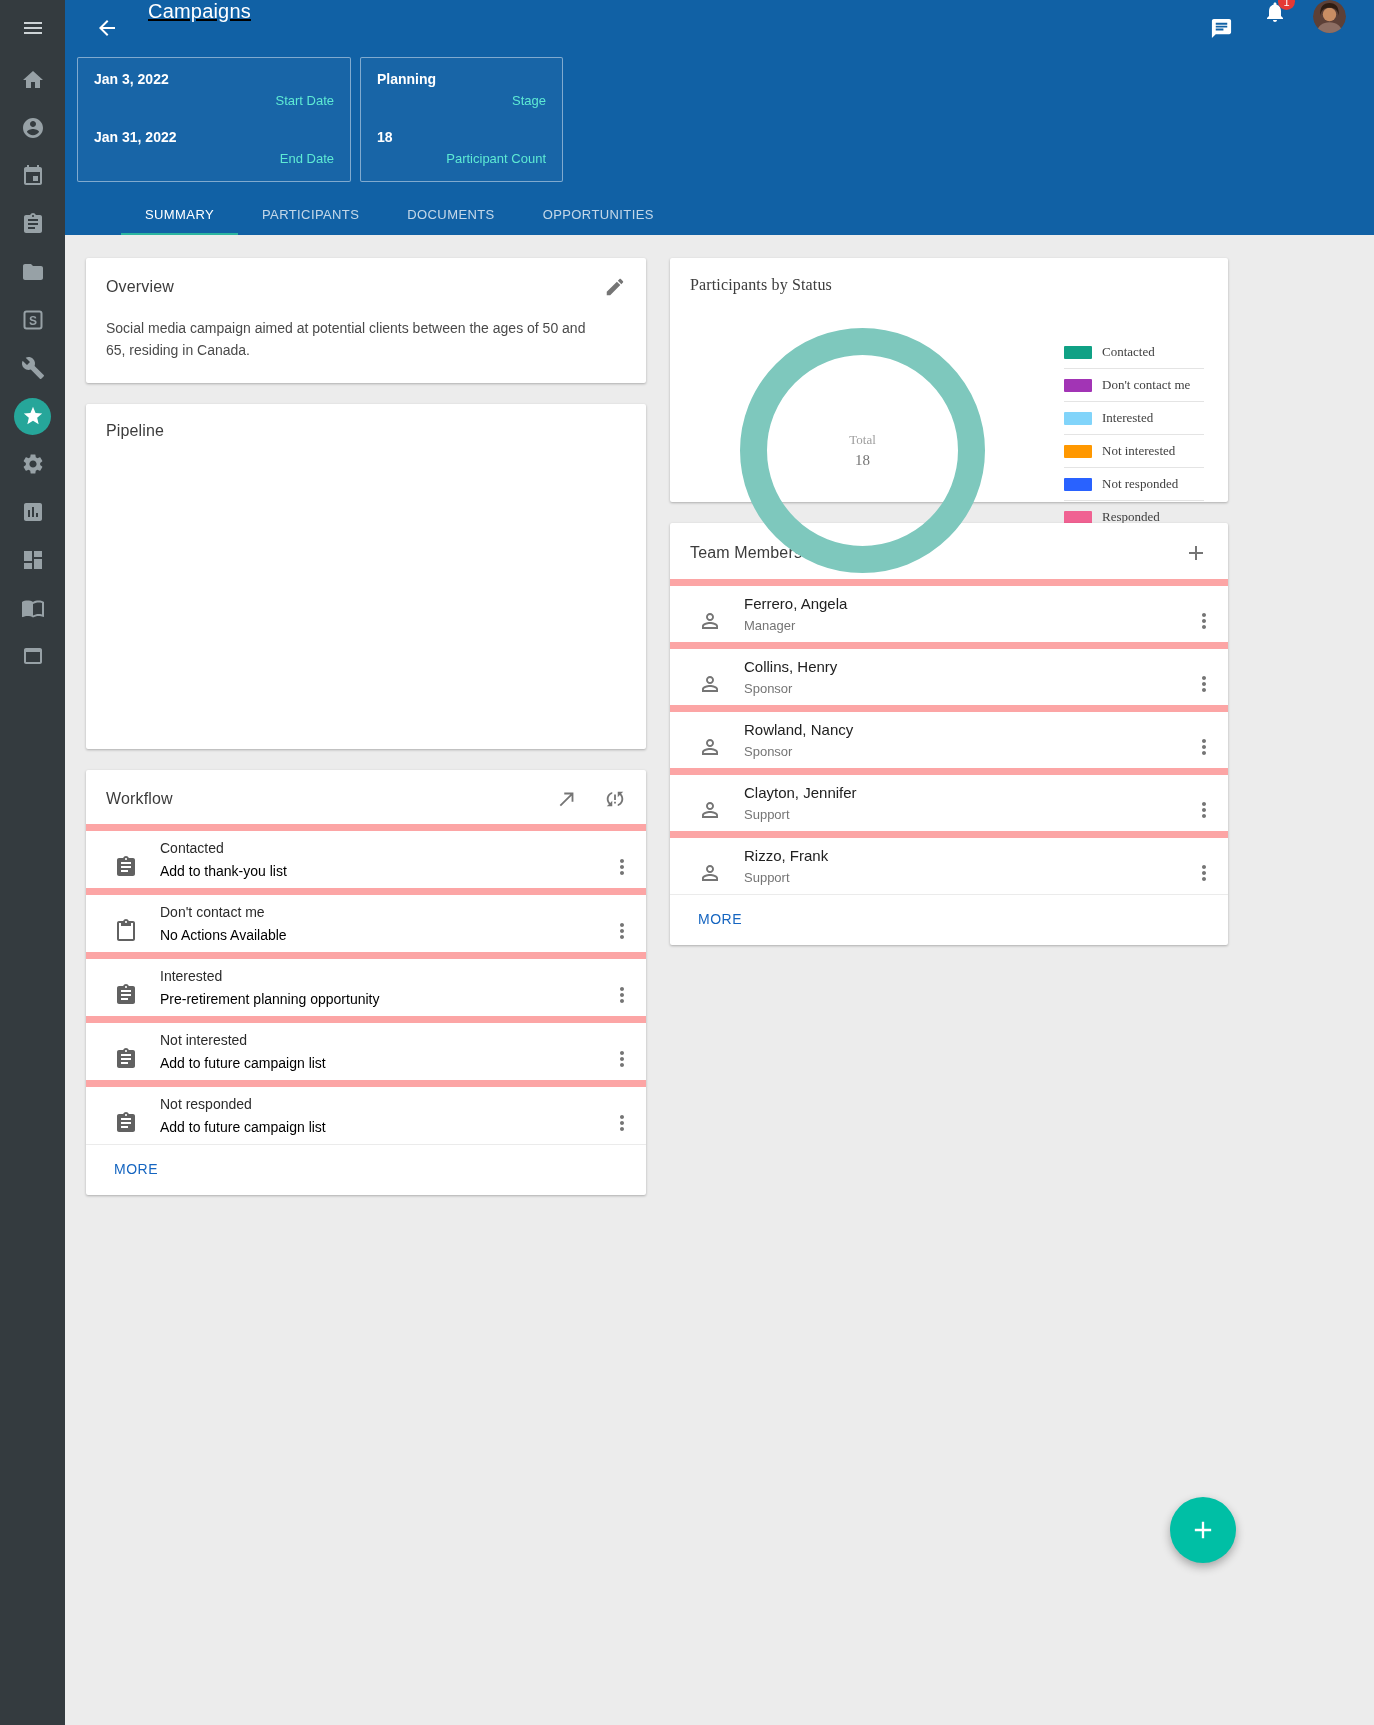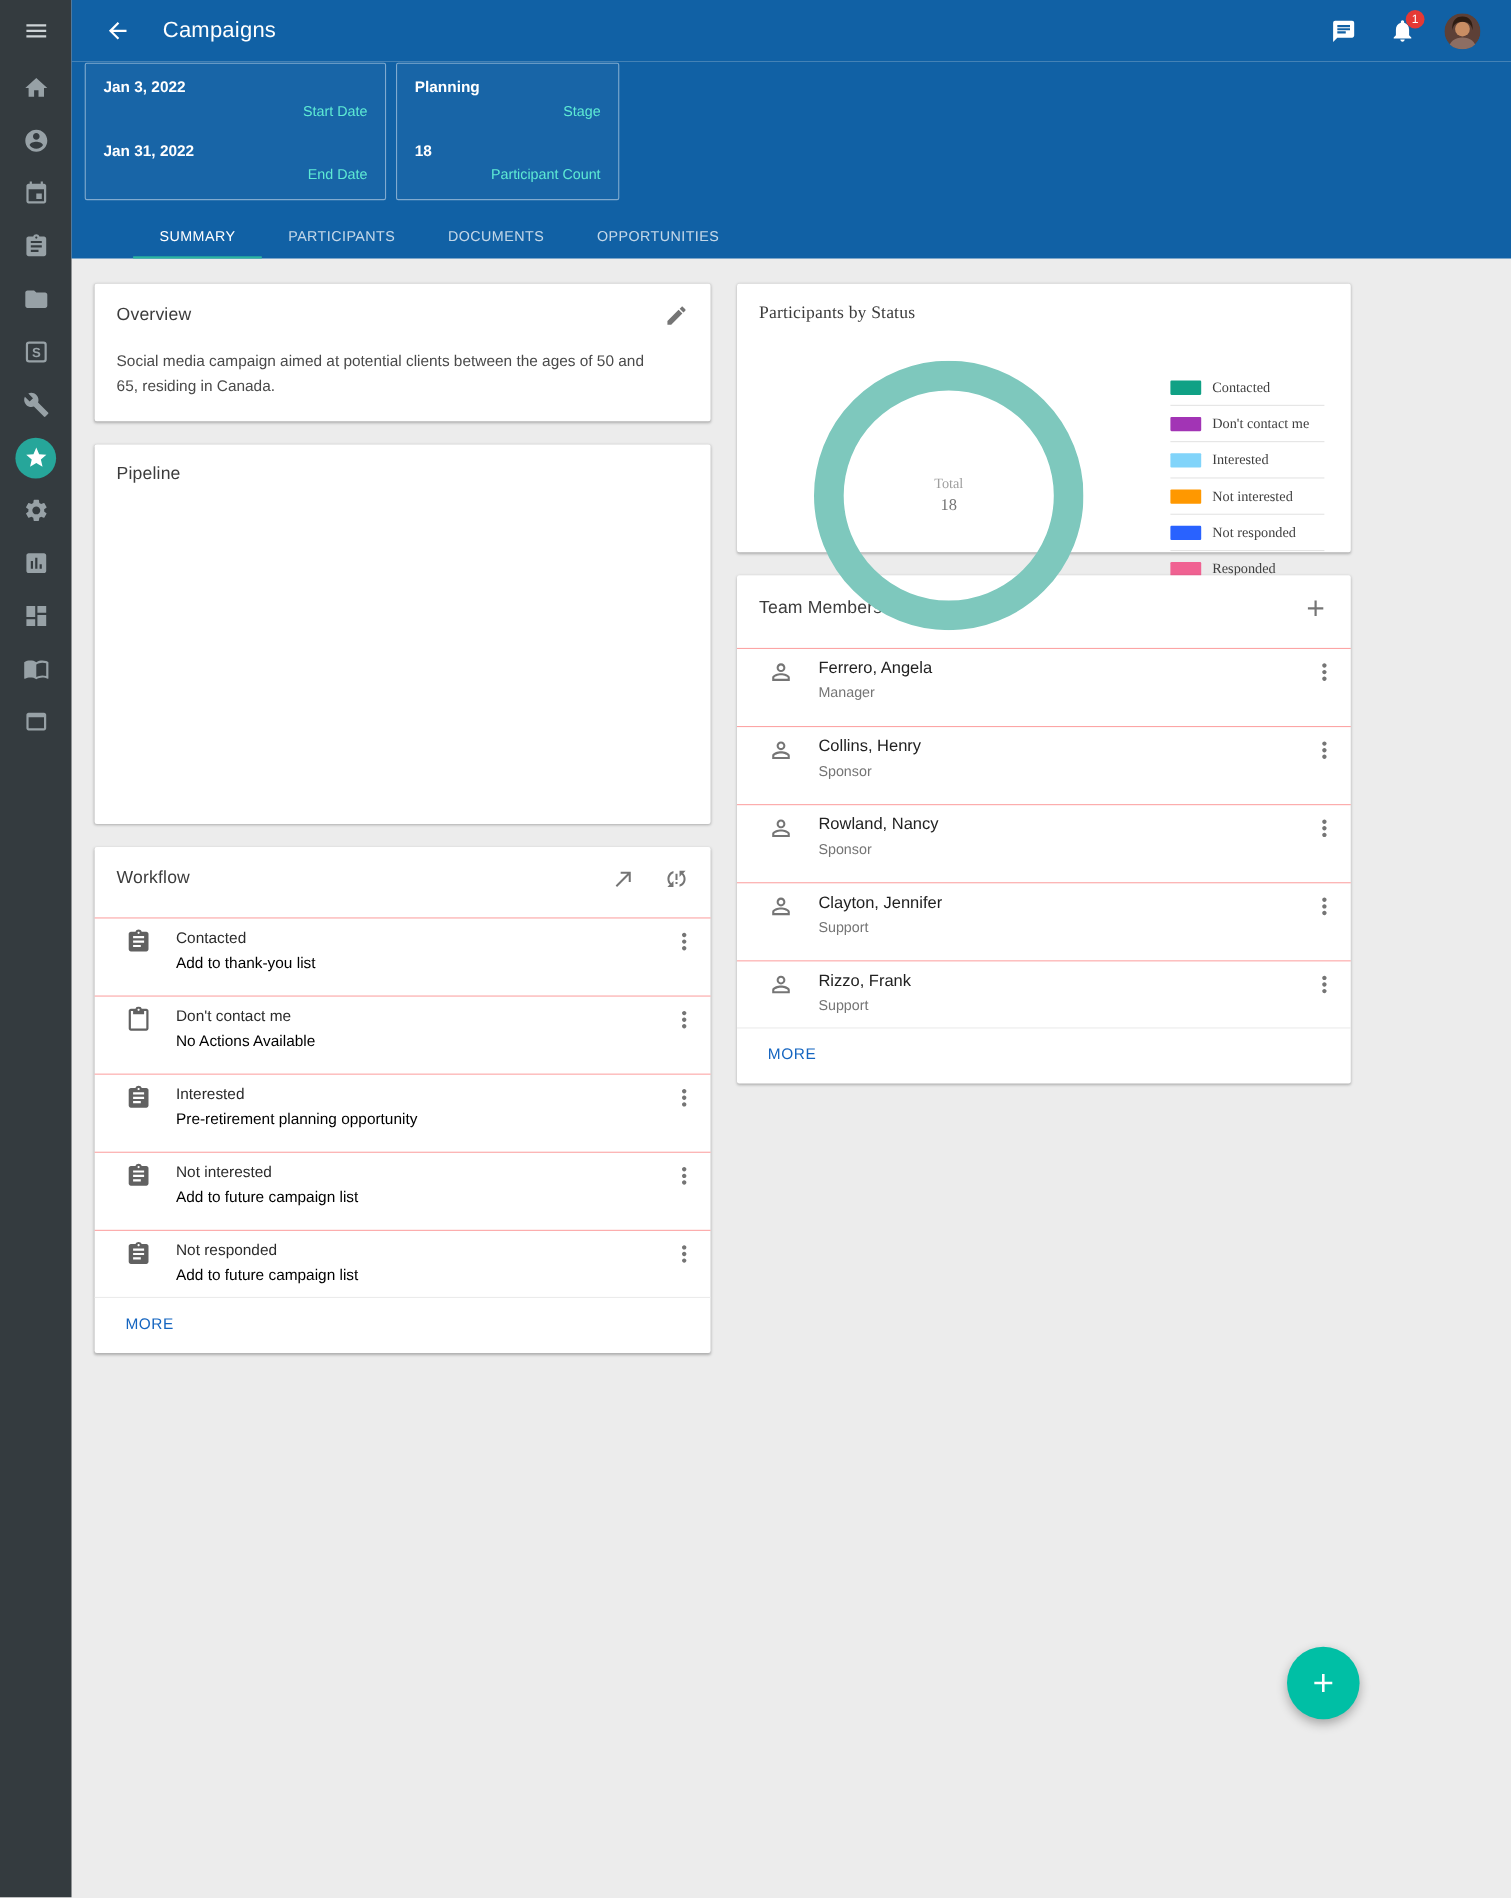--- a/index.html
+++ b/index.html
@@ -15,21 +15,21 @@
   .nav-btn svg { fill:#97a1a6; }
   .nav-btn.menu svg { fill:#cdd3d6; }
   .nav-active-circle { width:37px; height:37px; border-radius:50%; background:#26a69a; display:flex; align-items:center; justify-content:center; }
   .nav-active-circle svg { fill:#ffffff; }
   .notes-glyph rect { fill:none; stroke:#97a1a6; stroke-width:2; }
   .notes-glyph text { fill:#97a1a6; font-family:"Liberation Sans",sans-serif; font-weight:bold; }
 
   
   .main { flex:1; display:flex; flex-direction:column; min-width:0; }
 
-  .topbar { height:56px; flex:0 0 56px; background:#1161a5; display:flex; align-items:center; padding:0 28px 0 30px; }
+  .topbar { height:56px; flex:0 0 56px; background:#1161a5; display:flex; padding:0 28px 0 30px;text-decoration:underline; }
   .icon-btn { background:none; border:none; cursor:pointer; display:flex; align-items:center; justify-content:center; padding:0; }
   .topbar .icon-btn svg { fill:#ffffff; }
   .page-title { color:#ffffff; font-size:20px; font-weight:500; margin-left:29px; letter-spacing:.2px; }
   .topbar-spacer { flex:1; }
   .bell-wrap { position:relative; margin-left:30px; }
   .badge { position:absolute; top:-7px; right:-8px; min-width:17px; height:17px; padding:0 3px; border-radius:9px; background:#e53935; color:#fff; font-size:11px; font-weight:500; display:flex; align-items:center; justify-content:center; }
   .avatar { width:33px; height:33px; flex:0 0 33px; border-radius:50%; overflow:hidden; margin-left:26px; cursor:pointer; }
 
   
   .hero { background:#1161a5; padding:1px 12px 0; }
@@ -54,21 +54,21 @@
   .card-header { display:flex; align-items:center; justify-content:space-between; padding:18px 20px 14px; }
   .card-header h3 { font-size:16px; font-weight:400; color:#3c3c3c; letter-spacing:.15px; }
   .card-header .icon-btn svg { fill:#757575; }
   .hdr-icons { display:flex; gap:26px; align-items:center; }
 
   .overview-text { padding:6px 44px 22px 20px; font-size:14px; color:#4a4a4a; line-height:1.55; }
 
   .pipeline-card { height:345px; display:flex; flex-direction:column; }
   .pipeline-empty { flex:1; display:flex; align-items:center; justify-content:center; color:#757575; font-size:14px; padding-top:18px; }
 
-  .wf-row, .team-row { display:flex; align-items:flex-start; min-height:61px; padding:9px 12px 9px 28px; border-top:1px solid #fca5a5;margin-top:10px; }
+  .wf-row, .team-row { display:flex; align-items:flex-end; min-height:61px; padding:9px 12px 9px 28px; border-top:7px solid #fca5a5; }
   .row-icon { flex:0 0 24px; }
   .wf-row .row-icon { fill:#616161; }
   .team-row .row-icon { fill:#757575; }
   .row-text { flex:1; margin-left:22px; }
   .row-title { font-size:14px; font-weight:500; color:#2b2b2b; }
   .row-sub { font-size:14px; color:#000000; margin-top:7px; }
   .team-row .row-title { font-size:15px; color:#212121; }
   .team-row .row-sub { font-size:13px; color:#757575; margin-top:6px; }
   .kebab-btn svg { fill:#757575; }
   .more-row { border-top:1px solid #ebebeb; padding:15px 20px 17px 28px; }

